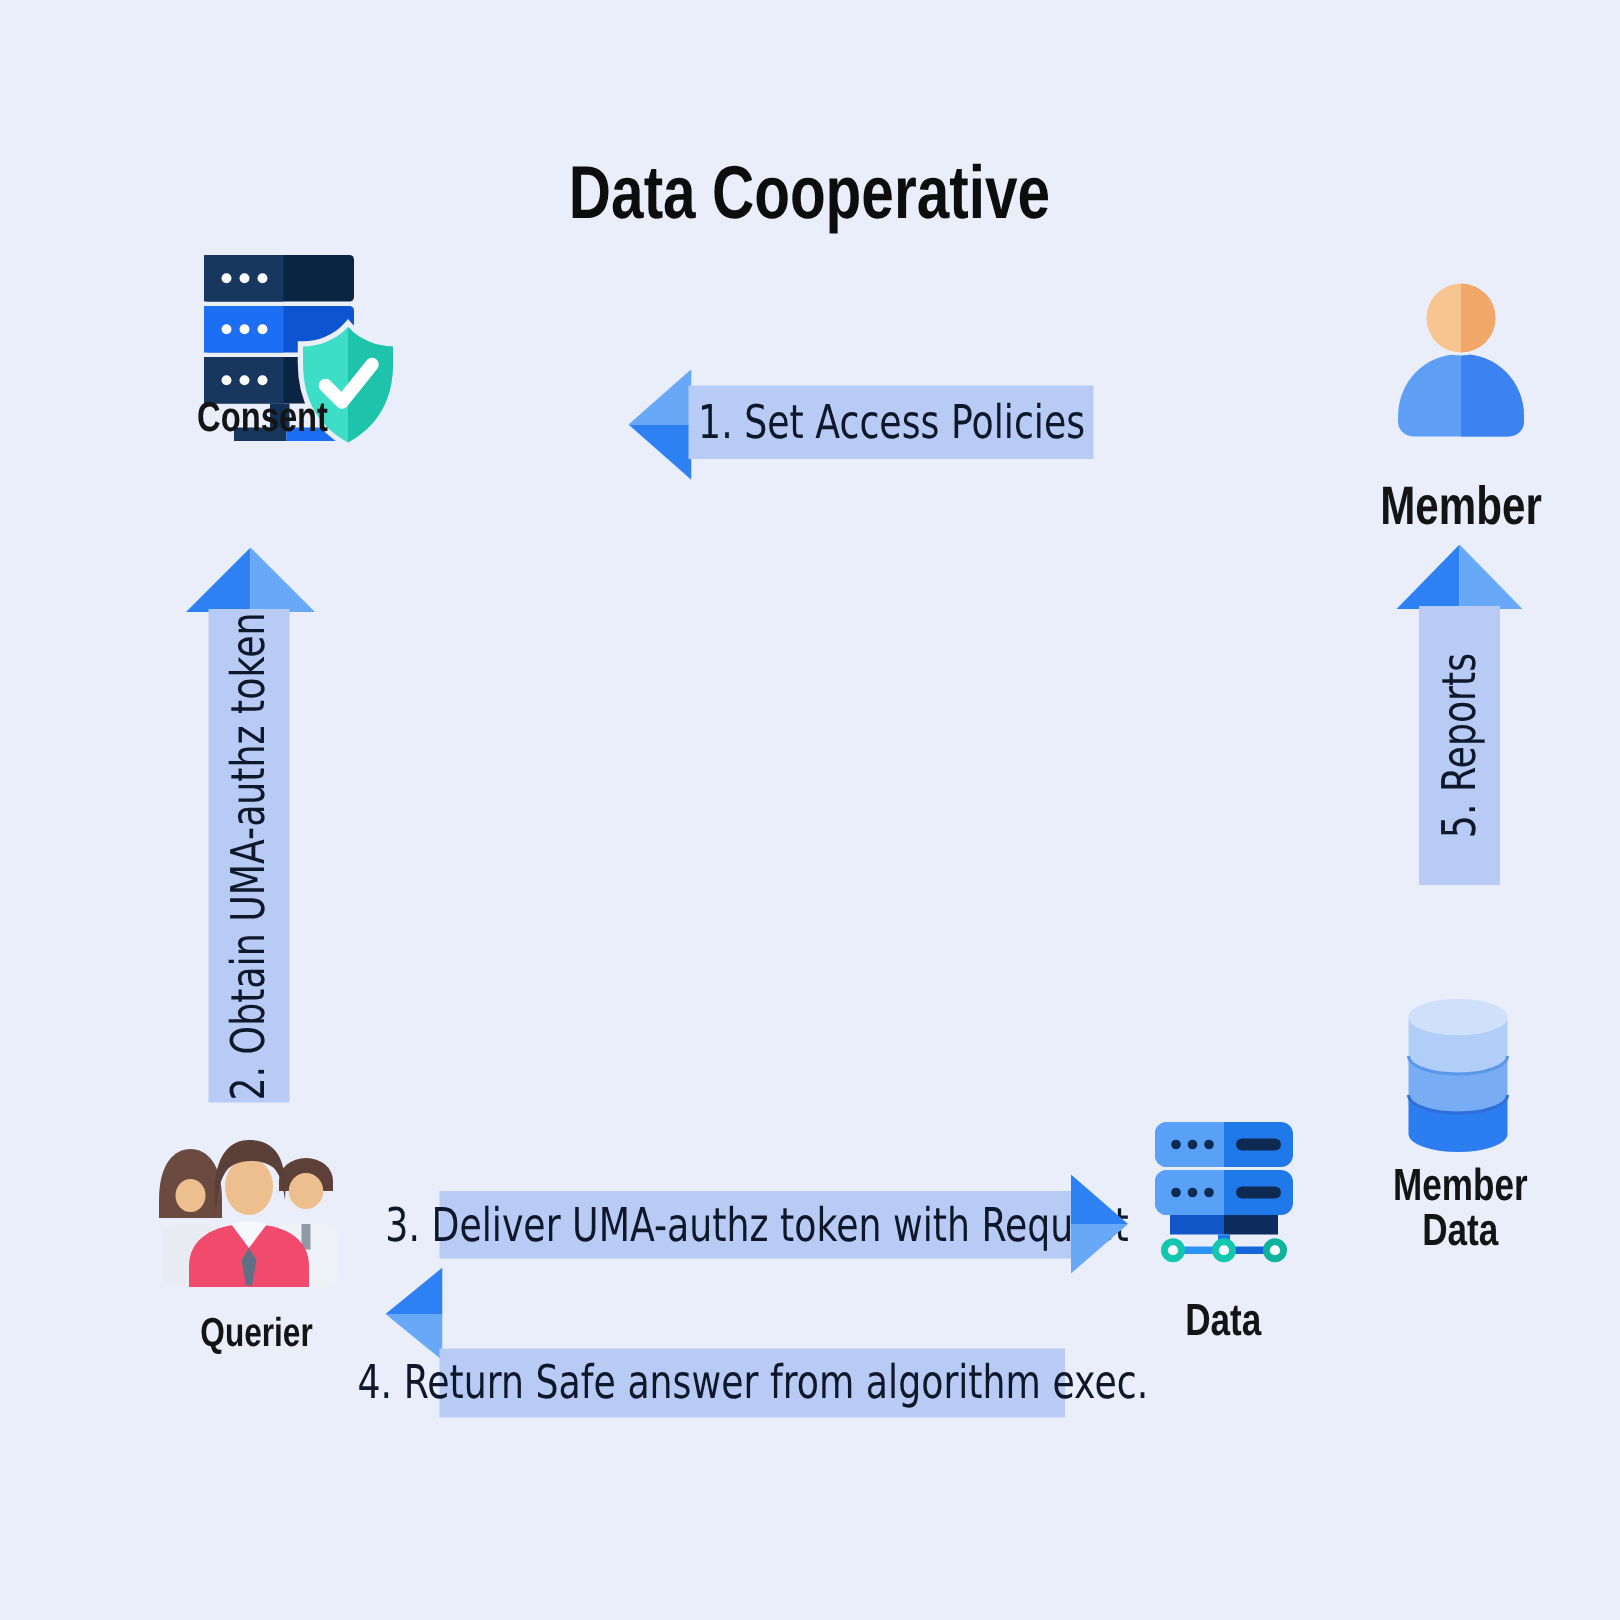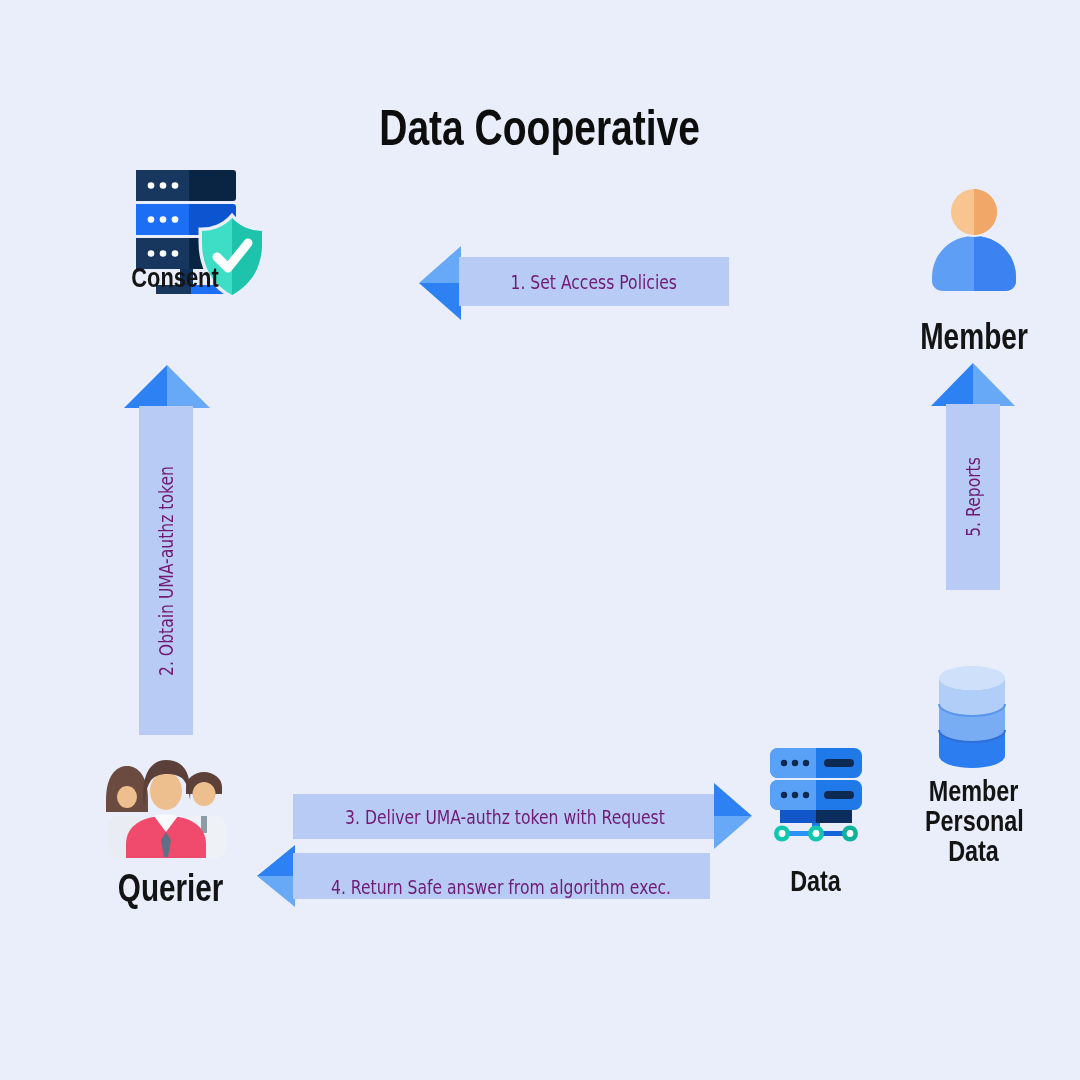--- a/index.html
+++ b/index.html
@@ -10,30 +10,30 @@
   .cond { display:inline-block; transform:scaleX(0.78); transform-origin:50% 50%; white-space:nowrap; }
   .title {
     position:absolute; top:103px; left:0; width:100%; text-align:center;
     font-size:50px; line-height:50px; font-weight:700; color:#0d0d0d; margin:0;
   }
   .entity-label { position:absolute; text-align:center; font-weight:700; color:#141414; }
   .entity-label .line { display:block; }
   .icon { position:absolute; }
   .abody {
     position:absolute; background:#b7cbf4; display:flex; align-items:center; justify-content:center;
-    font-family:"DejaVu Sans", sans-serif; font-size:20px; font-weight:400; color:#701a75;
+    font-family:"DejaVu Sans", sans-serif; font-size:31px; font-weight:400; color:#0f172a;
   }
   .ahead { position:absolute; display:block; }
   .vlabel {
     position:absolute; top:50%; left:50%;
     transform:translate(-50%,-50%) rotate(-90deg); white-space:nowrap;
   }
   .lbl-consent { left:15px; top:262px; width:320px; font-size:28px; line-height:31px; }
   .lbl-member  { left:894px; top:318px; width:160px; font-size:36px; line-height:38px; }
-  .lbl-querier { left:86px;  top:868px; width:170px; font-size:38px; line-height:40px; }
+  .lbl-querier { left:86px;  top:868px; width:170px; font-size:27px; line-height:40px; }
   .lbl-drs     { left:736px; top:866px; width:160px; font-size:30px; line-height:30px; }
   .lbl-mpd     { left:894px; top:776px; width:160px; font-size:30px; line-height:30px; }
 </style>
 </head>
 <body>
 
 <div class="canvas">
 
   <h1 class="title"><span class="cond">Data Cooperative</span></h1>
 
@@ -133,21 +133,21 @@
   </div>
   <svg class="ahead" style="left:714px; top:783px;" width="38" height="66" viewBox="0 0 38 66">
     <polygon points="0,0 0,33 38,33" fill="#2e81f2"></polygon>
     <polygon points="0,33 38,33 0,66" fill="#68a9f7"></polygon>
   </svg>
 
   <svg class="ahead" style="left:257px; top:845px;" width="38" height="62" viewBox="0 0 38 62">
     <polygon points="38,0 38,31 0,31" fill="#2e81f2"></polygon>
     <polygon points="38,31 38,62 0,31" fill="#68a9f7"></polygon>
   </svg>
-  <div class="abody" style="left:293px; top:853px; width:417px; height:46px;align-items:flex-end;">
+  <div class="abody" style="left:293px; top:899px; width:417px; height:46px;">
     <span class="cond">4. Return Safe answer from algorithm exec.</span>
   </div>
 
   <svg class="icon" style="left:768px; top:746px;" width="100" height="100" viewBox="0 0 100 100">
     <rect x="2" y="2" width="92" height="30" rx="8" fill="#2079e8"></rect>
     <path d="M10 2 H48 V32 H10 C5.6 32 2 28.4 2 24 V10 C2 5.6 5.6 2 10 2 Z" fill="#59a1f6"></path>
     <rect x="2" y="34" width="92" height="30" rx="8" fill="#2079e8"></rect>
     <path d="M10 34 H48 V64 H10 C5.6 64 2 60.4 2 56 V42 C2 37.6 5.6 34 10 34 Z" fill="#59a1f6"></path>
     <g fill="#0e2a52">
       <circle cx="16" cy="17" r="3.2"></circle>
@@ -178,17 +178,16 @@
   <svg class="icon" style="left:937px; top:666px;" width="70" height="106" viewBox="0 0 70 106">
     <path d="M2 64 A33 12 0 0 0 68 64 L68 90 A33 12 0 0 1 2 90 Z" fill="#2b7df0"></path>
     <path d="M2 38 A33 12 0 0 0 68 38 L68 64 A33 12 0 0 1 2 64 Z" fill="#78adf3"></path>
     <path d="M2 12 A33 12 0 0 0 68 12 L68 38 A33 12 0 0 1 2 38 Z" fill="#b0cef7"></path>
     <path d="M2 38 A33 12 0 0 0 68 38" fill="none" stroke="#5b97ea" stroke-width="2"></path>
     <path d="M2 64 A33 12 0 0 0 68 64" fill="none" stroke="#2f6fd8" stroke-width="2"></path>
     <ellipse cx="35" cy="12" rx="33" ry="12" fill="#cfe1fa"></ellipse>
   </svg>
   <div class="entity-label lbl-mpd">
     <span class="line"><span class="cond">Member</span></span>
-    <span class="line"><span class="cond">Personal</span></span>
     <span class="line"><span class="cond">Data</span></span>
   </div>
 
 </div>
 
 </body></html>

